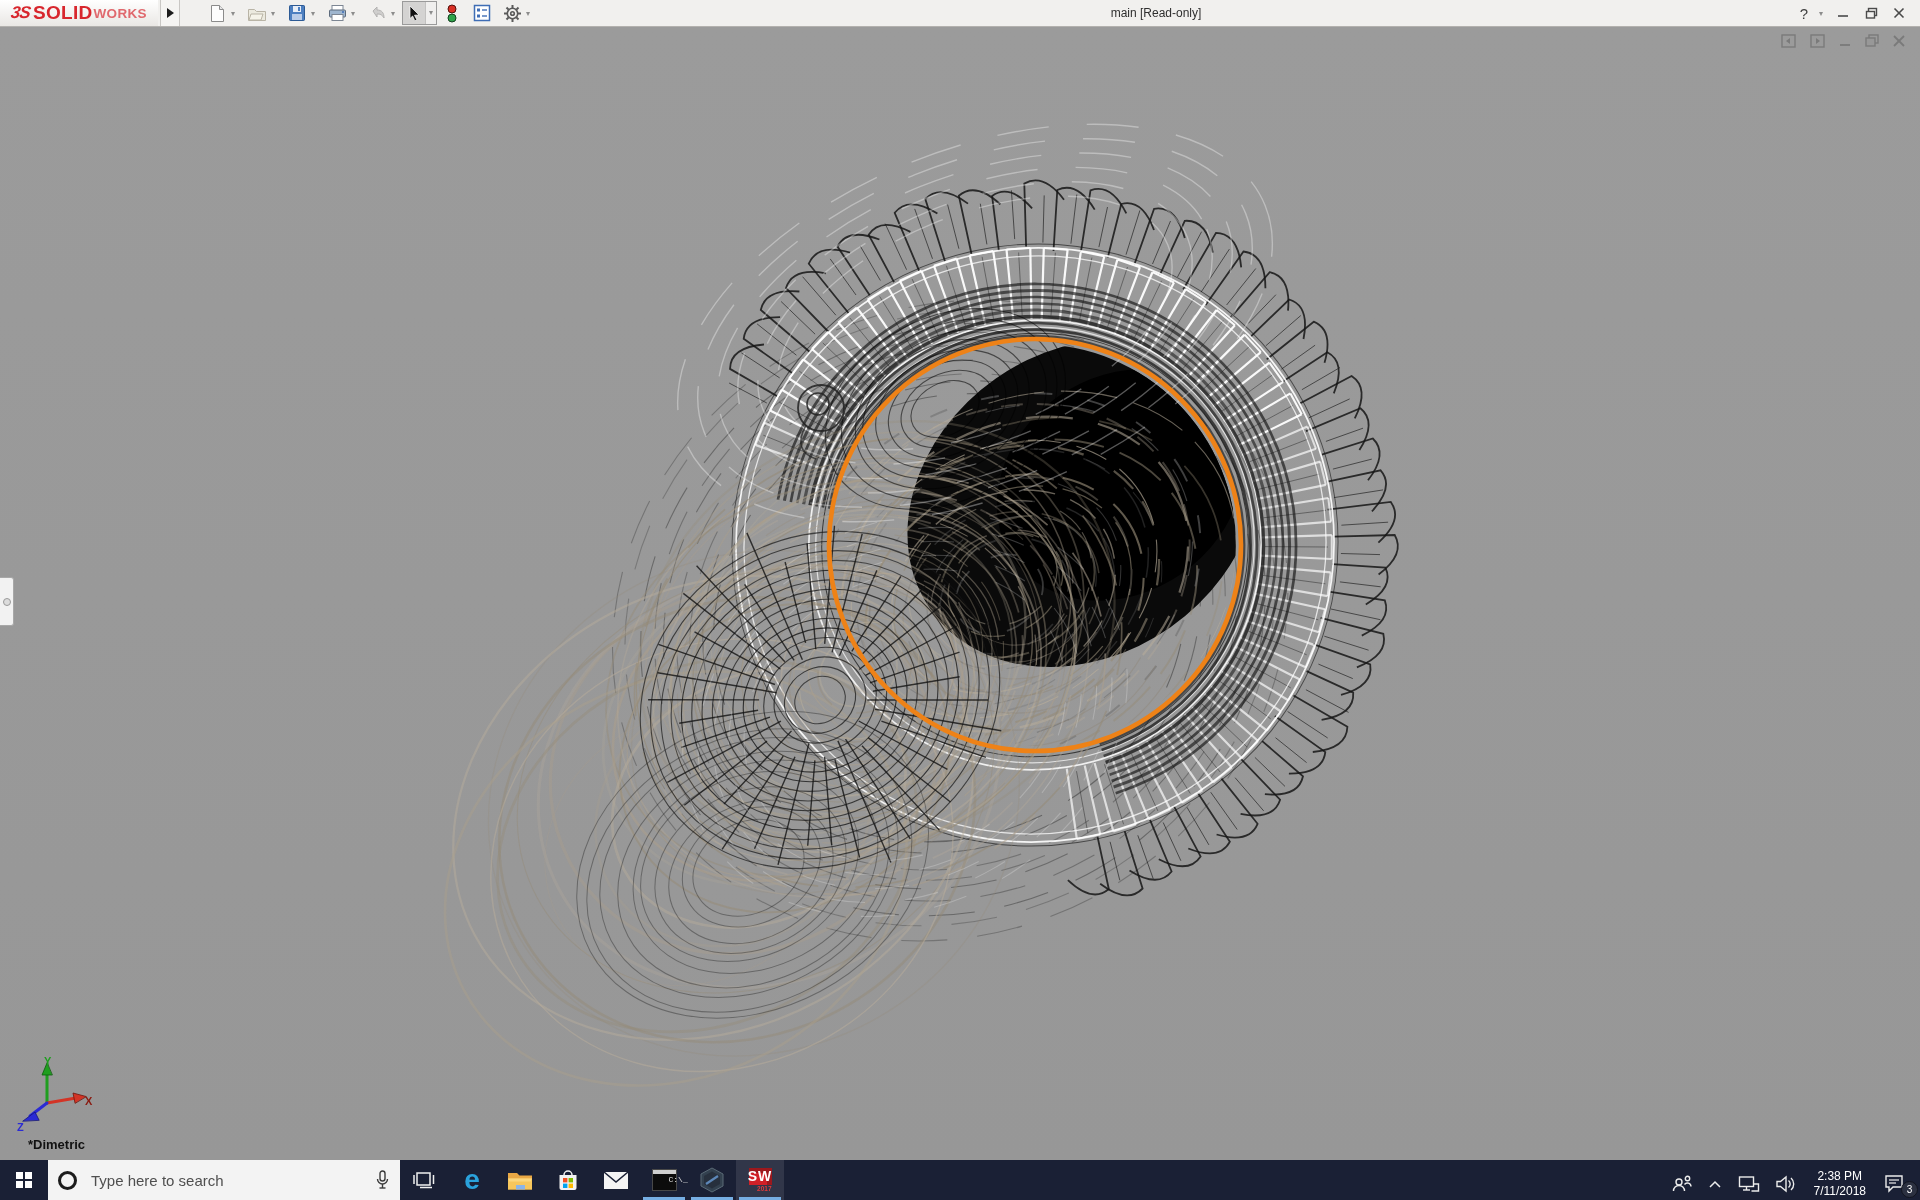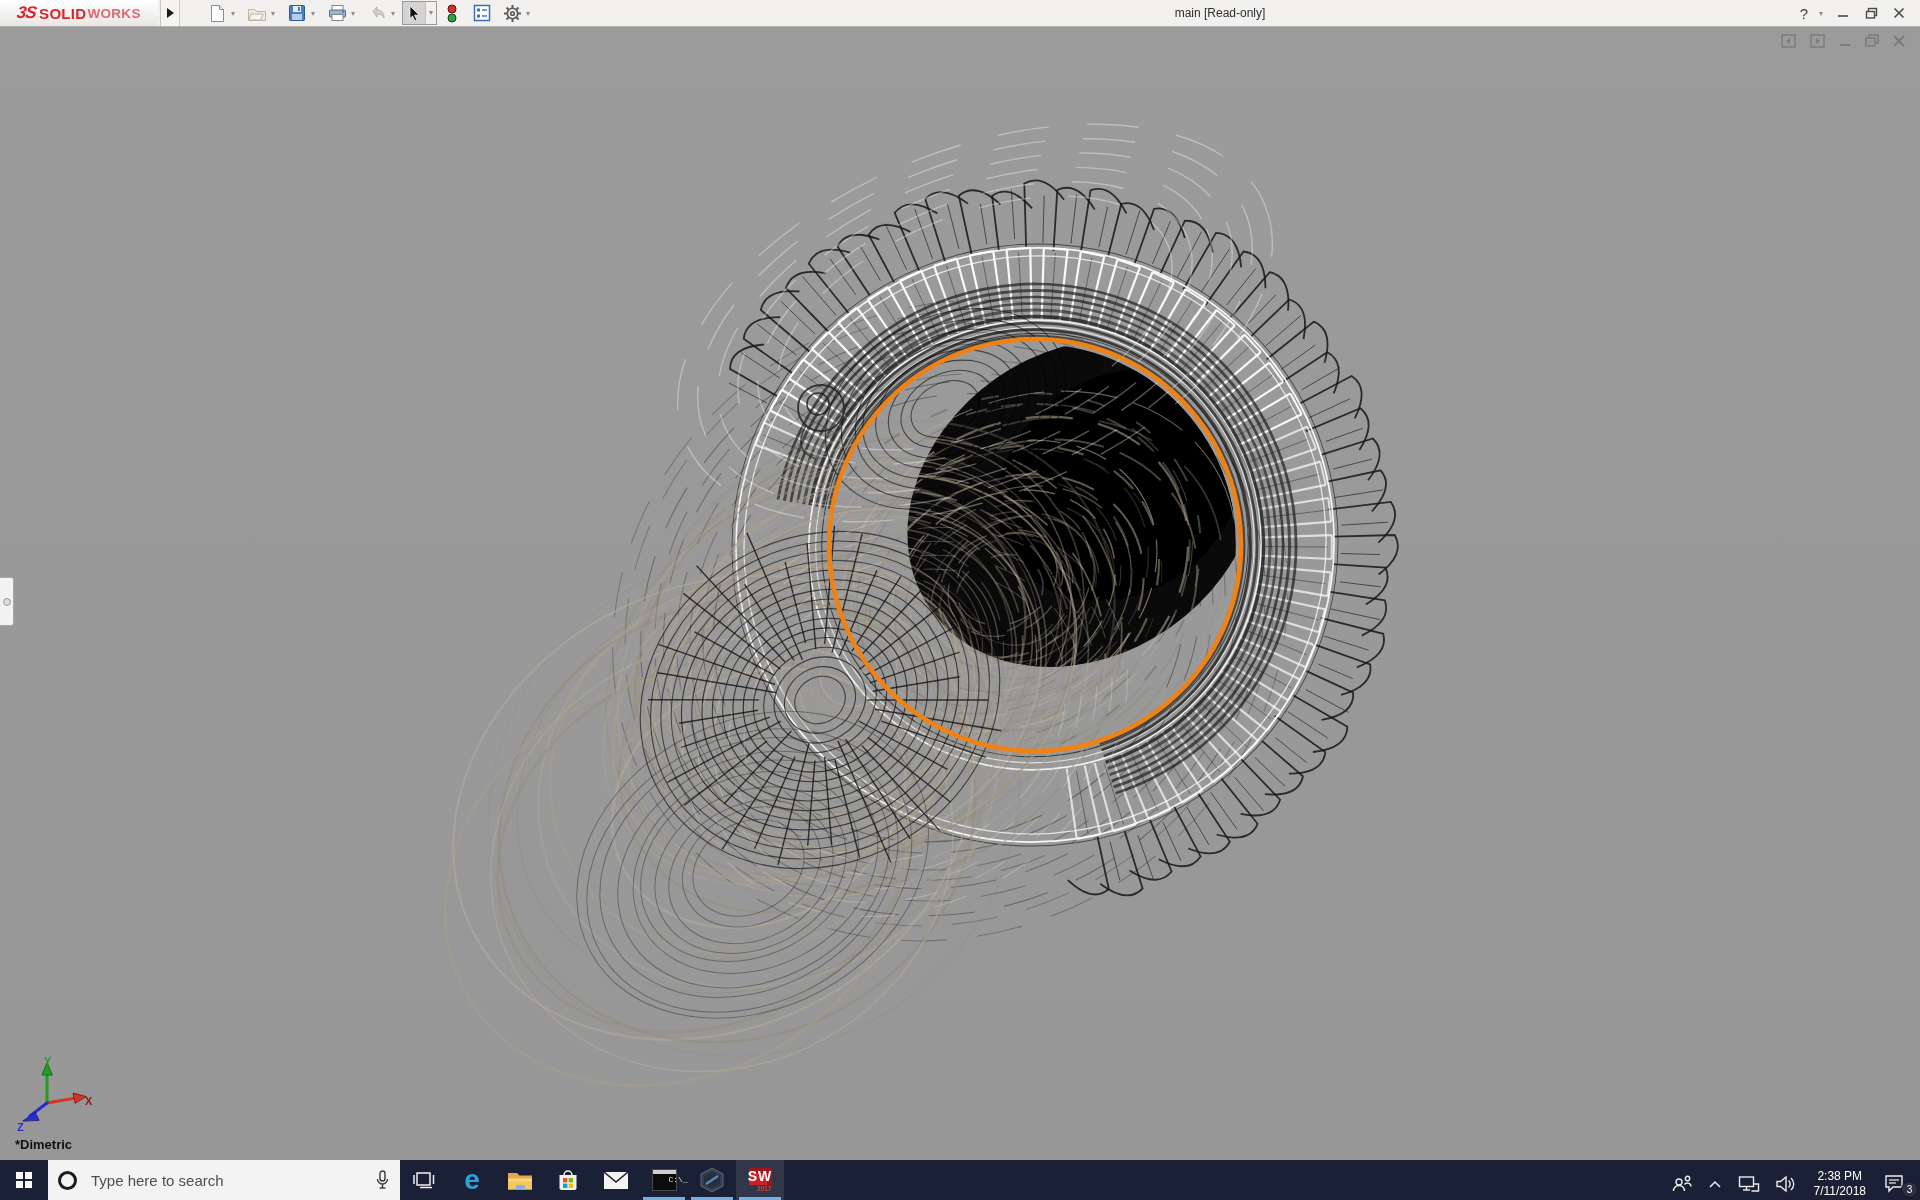--- a/index.html
+++ b/index.html
@@ -6,48 +6,48 @@
   body{width:1920px;height:1200px;overflow:hidden;font-family:"Liberation Sans",sans-serif;
        -webkit-font-smoothing:antialiased;background:#999;}
   #screen{position:relative;width:1920px;height:1200px;}
 
   
   #topbar{position:absolute;left:0;top:0;width:1920px;height:27px;background:#f1f0ee;
           border-bottom:1px solid #b3b1ae;box-sizing:border-box;}
   .logo{position:absolute;left:0;top:0;width:158px;height:26px;display:flex;align-items:center;
         justify-content:center;background:linear-gradient(180deg,#ffffff,#e9e7e4);gap:3px;}
   .ds{font-style:italic;font-weight:bold;font-size:17px;color:#d8262d;letter-spacing:-1px;transform:skewX(-8deg);}
-  .solid{font-weight:bold;font-size:15px;color:#d8262d;letter-spacing:.3px;}
+  .solid{font-weight:bold;font-size:19px;color:#d8262d;letter-spacing:.3px;}
   .works{font-weight:700;font-size:13.5px;color:#e0696e;letter-spacing:.3px;margin-left:-2px;}
   .menu-expand{position:absolute;left:160px;top:0;width:18px;height:26px;display:flex;align-items:center;
         justify-content:center;border-left:1px solid #c9c7c4;border-right:1px solid #c9c7c4;background:#f5f4f2;cursor:default;}
   .menu-expand .tri{width:0;height:0;border-left:7px solid #1c1c1c;border-top:5px solid transparent;border-bottom:5px solid transparent;}
   .tb{position:absolute;left:206px;top:0;height:26px;display:flex;align-items:center;}
   .tbi{width:22px;height:22px;display:flex;align-items:center;justify-content:center;}
   .caret{font-size:8px;color:#8c8c8c;width:10px;text-align:center;}
   .gsp{width:8px;}
   .selgrp{display:flex;align-items:center;border:1px solid #9a9a9a;background:#f0efee;height:22px;margin:0 4px;}
   .selgrp .cur{width:22px;height:22px;background:#d4d3d2;display:flex;align-items:center;justify-content:center;}
   .selgrp .caret{border-left:1px solid #c2c1c0;height:22px;line-height:22px;}
-  .title{position:absolute;left:1220px;top:0;height:18px;line-height:26px;transform:translateX(-50%);
+  .title{position:absolute;left:1156px;top:0;height:18px;line-height:26px;transform:translateX(-50%);
          font-size:12px;color:#2f2f2f;white-space:nowrap;}
   .winctl{position:absolute;right:10px;top:0;height:26px;display:flex;align-items:center;gap:6px;}
   .winctl .help{font-size:15px;color:#3f3f3f;padding:0 2px;}
   .wbtn{width:22px;height:22px;display:flex;align-items:center;justify-content:center;}
 
   
   #viewport{position:absolute;left:0;top:27px;width:1920px;height:1133px;background:linear-gradient(180deg,#9b9b9b,#979797);}
   #engine{position:absolute;left:0;top:0;}
   .inner-ctl{position:absolute;top:7px;right:14px;display:flex;align-items:center;gap:13px;opacity:.75;}
   .inner-ctl svg{display:block;}
   .side-tab{position:absolute;left:0;top:550px;width:13px;height:47px;background:#f2f2f2;
             border:1px solid #a8a8a8;border-left:none;border-radius:0 3px 3px 0;display:flex;align-items:center;justify-content:center;}
   .side-tab .dot{width:6px;height:6px;border:1.5px solid #9a9a9a;border-radius:50%;background:#dcdcdc;}
   #triad{position:absolute;left:14px;top:1028px;}
-  #orient{position:absolute;left:15px;top:1110px;font-size:13px;font-weight:bold;color:#111;}
+  #orient{position:absolute;left:28px;top:1110px;font-size:13px;font-weight:bold;color:#111;}
 
   
   #taskbar{position:absolute;left:0;top:1160px;width:1920px;height:40px;background:#1a2035;display:flex;align-items:stretch;}
   .start{width:48px;height:40px;display:flex;align-items:center;justify-content:center;background:none;border:none;}
   .winflag{display:grid;grid-template-columns:7.5px 7.5px;grid-template-rows:7.5px 7.5px;gap:1.5px;}
   .winflag i{background:#fff;display:block;}
   .search{width:352px;height:40px;background:#f3f3f3;display:flex;align-items:center;box-sizing:border-box;padding:13px 10px;}
   .cortana{width:19px;height:19px;border:3px solid #1b1b1b;border-radius:50%;box-sizing:border-box;flex:0 0 auto;}
   .search input{flex:1;border:none;outline:none;background:transparent;font-size:15px;color:#3c3c3c;
                 font-family:"Liberation Sans",sans-serif;margin-left:12px;}

